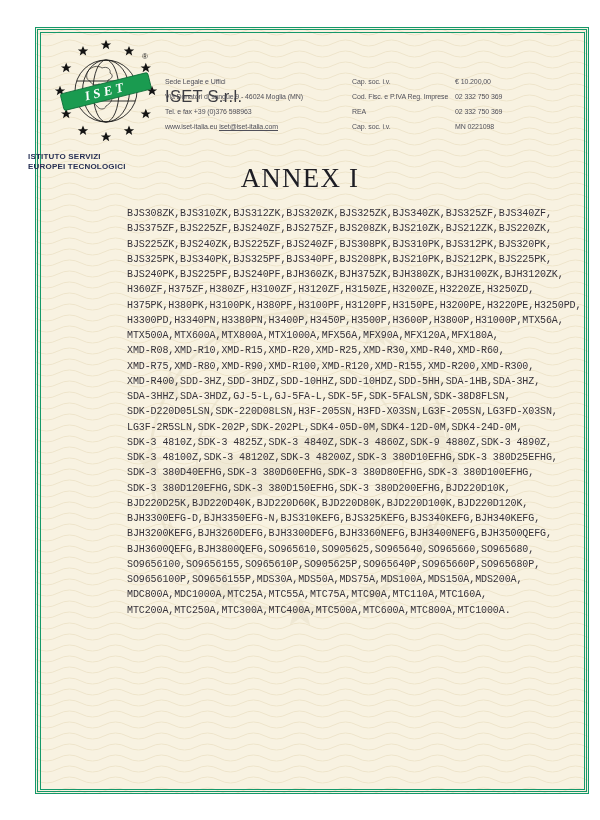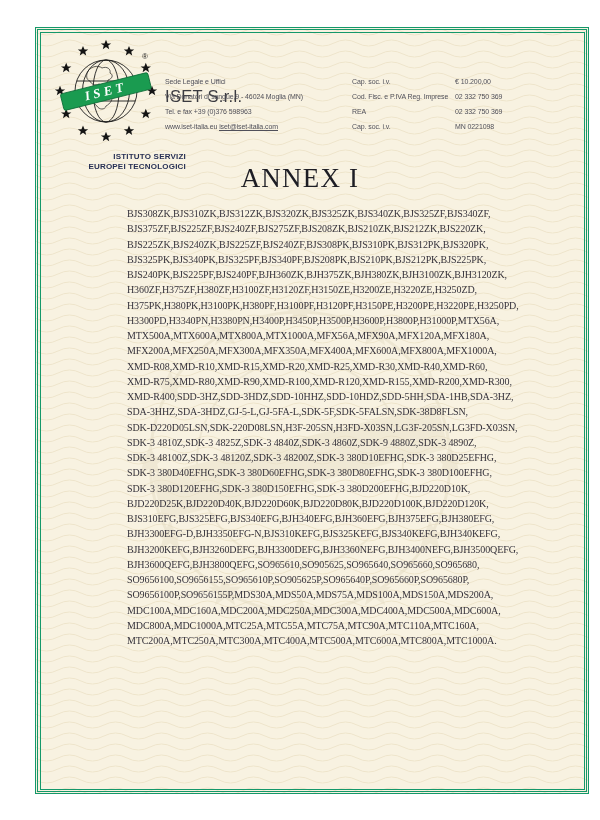--- a/index.html
+++ b/index.html
@@ -13,21 +13,21 @@
   }
   .bg { position:absolute; left:0; top:0; width:554px; height:767px; }
   .frame { position:absolute; border:1px solid #14986a; pointer-events:none; }
   .f1 { inset:0; }
   .f2 { inset:2px; }
   .f3 { inset:4.5px; border-width:1.5px; }
 
   
   .logo-svg { position:absolute; left:50px; top:37px; width:112px; height:114px; }
   .logo-caption {
-    position:absolute; left:28px; top:152px; width:158px; text-align:right;
+    position:absolute; left:28px; top:152px; width:158px; text-align:left;
     font-size:8px; font-weight:bold; color:#273055; line-height:9.5px; letter-spacing:.2px;
   }
   .company-name {
     position:absolute; left:165px; top:45px; font-size:16.5px; color:#3b3b40; letter-spacing:.3px;margin-top:42px;
   }
   .info-grid {
     position:absolute; left:165px; top:78px; width:420px;
     display:grid; grid-template-columns:187px 103px auto; grid-auto-rows:14.9px;
     font-size:7px; color:#50505a; letter-spacing:-0.1px; white-space:nowrap;
   }
@@ -36,21 +36,21 @@
   
   .doc-title {
     position:absolute; left:0; top:163px; width:600px; text-align:center;
     font-family:"Liberation Serif", serif; font-size:27px; color:#1d1d24; letter-spacing:1.2px;
   }
   .codes {
     position:absolute; left:127px; top:206px;
     font-family:"Liberation Serif", serif; font-size:10px; line-height:15.25px;
     color:#35323b; letter-spacing:-0.1px;
   }
-  .codes .ln { white-space:nowrap; height:15.25px; }
+  .codes .ln { white-space:nowrap; height:15.25px;font-family:Liberation Mono, monospace; }
 </style>
 </head>
 <body>
 
 <div class="page">
 
   <div class="sheet">
 
     <svg class="bg" viewBox="0 0 554 767" xmlns="http://www.w3.org/2000/svg">
       <defs>
@@ -156,35 +156,33 @@
   <div class="codes">
     <div class="ln">BJS308ZK,BJS310ZK,BJS312ZK,BJS320ZK,BJS325ZK,BJS340ZK,BJS325ZF,BJS340ZF,</div>
     <div class="ln">BJS375ZF,BJS225ZF,BJS240ZF,BJS275ZF,BJS208ZK,BJS210ZK,BJS212ZK,BJS220ZK,</div>
     <div class="ln">BJS225ZK,BJS240ZK,BJS225ZF,BJS240ZF,BJS308PK,BJS310PK,BJS312PK,BJS320PK,</div>
     <div class="ln">BJS325PK,BJS340PK,BJS325PF,BJS340PF,BJS208PK,BJS210PK,BJS212PK,BJS225PK,</div>
     <div class="ln">BJS240PK,BJS225PF,BJS240PF,BJH360ZK,BJH375ZK,BJH380ZK,BJH3100ZK,BJH3120ZK,</div>
     <div class="ln">H360ZF,H375ZF,H380ZF,H3100ZF,H3120ZF,H3150ZE,H3200ZE,H3220ZE,H3250ZD,</div>
     <div class="ln">H375PK,H380PK,H3100PK,H380PF,H3100PF,H3120PF,H3150PE,H3200PE,H3220PE,H3250PD,</div>
     <div class="ln">H3300PD,H3340PN,H3380PN,H3400P,H3450P,H3500P,H3600P,H3800P,H31000P,MTX56A,</div>
     <div class="ln">MTX500A,MTX600A,MTX800A,MTX1000A,MFX56A,MFX90A,MFX120A,MFX180A,</div>
-    <div class="ln">MFX200A,MFX250A,MFX300A,MFX350A,MFX400A,MFX600A,MFX800A,MFX1000A,</div>
     <div class="ln">XMD-R08,XMD-R10,XMD-R15,XMD-R20,XMD-R25,XMD-R30,XMD-R40,XMD-R60,</div>
     <div class="ln">XMD-R75,XMD-R80,XMD-R90,XMD-R100,XMD-R120,XMD-R155,XMD-R200,XMD-R300,</div>
     <div class="ln">XMD-R400,SDD-3HZ,SDD-3HDZ,SDD-10HHZ,SDD-10HDZ,SDD-5HH,SDA-1HB,SDA-3HZ,</div>
     <div class="ln">SDA-3HHZ,SDA-3HDZ,GJ-5-L,GJ-5FA-L,SDK-5F,SDK-5FALSN,SDK-38D8FLSN,</div>
     <div class="ln">SDK-D220D05LSN,SDK-220D08LSN,H3F-205SN,H3FD-X03SN,LG3F-205SN,LG3FD-X03SN,</div>
+    <div class="ln">LG3F-2R5SLN,SDK-202P,SDK-202PL,SDK4-05D-0M,SDK4-12D-0M,SDK4-24D-0M,</div>
     <div class="ln">SDK-3 4810Z,SDK-3 4825Z,SDK-3 4840Z,SDK-3 4860Z,SDK-9 4880Z,SDK-3 4890Z,</div>
     <div class="ln">SDK-3 48100Z,SDK-3 48120Z,SDK-3 48200Z,SDK-3 380D10EFHG,SDK-3 380D25EFHG,</div>
     <div class="ln">SDK-3 380D40EFHG,SDK-3 380D60EFHG,SDK-3 380D80EFHG,SDK-3 380D100EFHG,</div>
     <div class="ln">SDK-3 380D120EFHG,SDK-3 380D150EFHG,SDK-3 380D200EFHG,BJD220D10K,</div>
     <div class="ln">BJD220D25K,BJD220D40K,BJD220D60K,BJD220D80K,BJD220D100K,BJD220D120K,</div>
-    <div class="ln">BJS310EFG,BJS325EFG,BJS340EFG,BJH340EFG,BJH360EFG,BJH375EFG,BJH380EFG,</div>
     <div class="ln">BJH3300EFG-D,BJH3350EFG-N,BJS310KEFG,BJS325KEFG,BJS340KEFG,BJH340KEFG,</div>
     <div class="ln">BJH3200KEFG,BJH3260DEFG,BJH3300DEFG,BJH3360NEFG,BJH3400NEFG,BJH3500QEFG,</div>
     <div class="ln">BJH3600QEFG,BJH3800QEFG,SO965610,SO905625,SO965640,SO965660,SO965680,</div>
     <div class="ln">SO9656100,SO9656155,SO965610P,SO905625P,SO965640P,SO965660P,SO965680P,</div>
     <div class="ln">SO9656100P,SO9656155P,MDS30A,MDS50A,MDS75A,MDS100A,MDS150A,MDS200A,</div>
-    <div class="ln">MDC100A,MDC160A,MDC200A,MDC250A,MDC300A,MDC400A,MDC500A,MDC600A,</div>
     <div class="ln">MDC800A,MDC1000A,MTC25A,MTC55A,MTC75A,MTC90A,MTC110A,MTC160A,</div>
     <div class="ln">MTC200A,MTC250A,MTC300A,MTC400A,MTC500A,MTC600A,MTC800A,MTC1000A.</div>
   </div>
 
 </div>
 
 </body></html>

